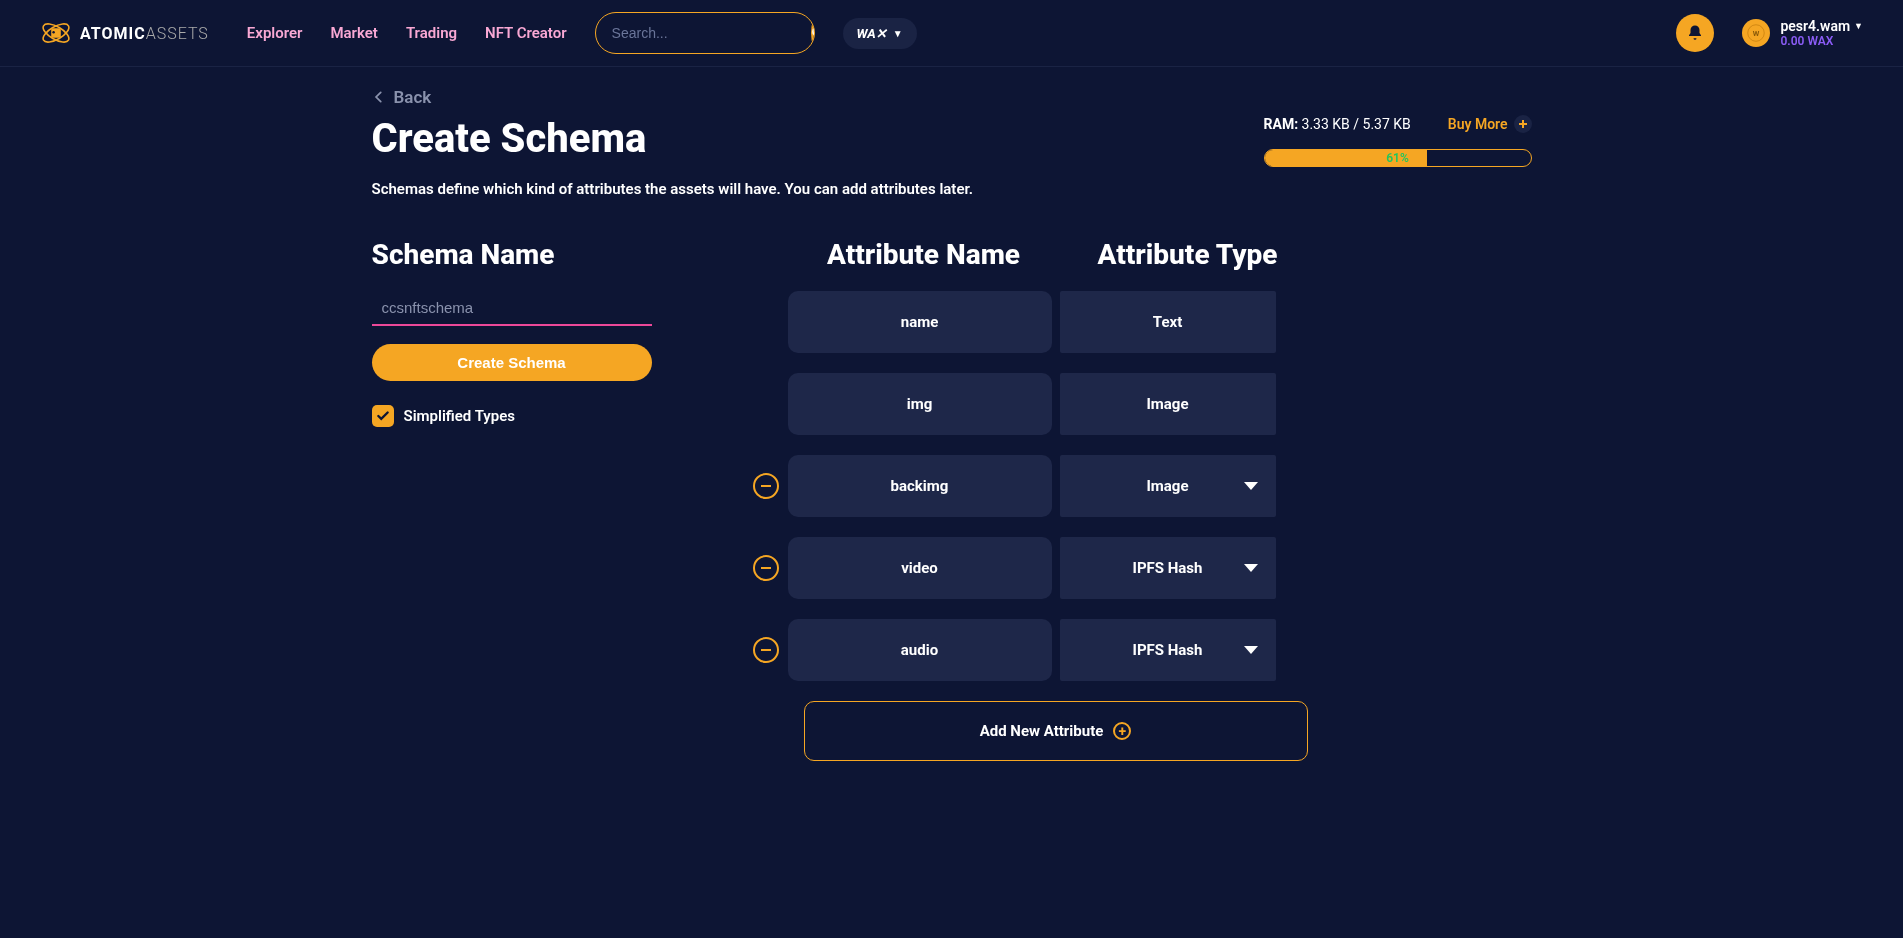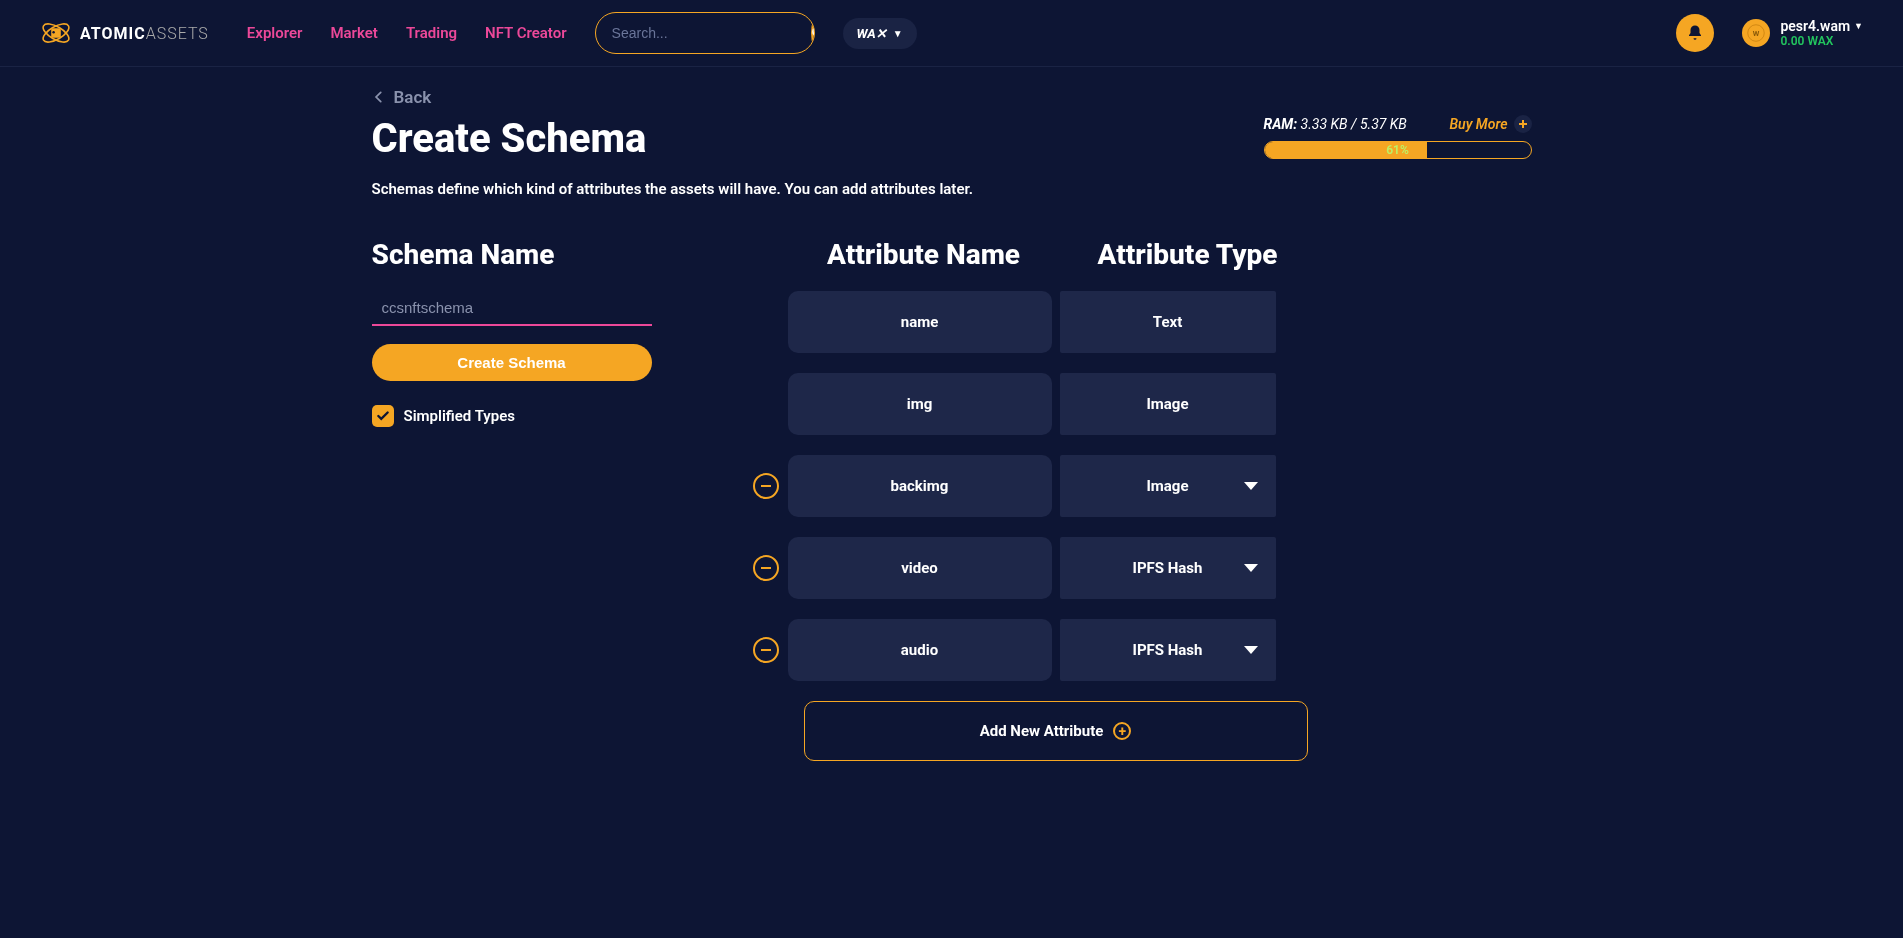--- a/index.html
+++ b/index.html
@@ -28,21 +28,21 @@
   position: relative;
 }
 .logo-icon svg { width: 100%; height: 100%; }
 .logo-text {
   font-size: 16px;
   letter-spacing: 1px;
 }
 .logo-text .bold { font-weight: 700; }
 .logo-text .light { font-weight: 300; color: #aaa; }
 .nav-link {
-  color: #ec4899;
+  color: #f9a8d4;
   font-weight: 600;
   font-size: 15px;
   cursor: pointer;
 }
 .search-wrap {
   display: flex;
   align-items: center;
   border: 1.5px solid #f5a623;
   border-radius: 24px;
   overflow: hidden;
@@ -102,21 +102,21 @@
   width: 28px;
   height: 28px;
   border-radius: 50%;
   background: #f5a623;
   display: flex;
   align-items: center;
   justify-content: center;
 }
 .user-info { display: flex; flex-direction: column; }
 .user-name { font-size: 14px; font-weight: 600; display: flex; align-items: center; gap: 4px; }
-.user-balance { font-size: 12px; color: #22c55e; font-weight: 600; }
+.user-balance { font-size: 12px; color: #8b5cf6; font-weight: 600; }
 .spacer { flex: 1; }
 .container {
   max-width: 1240px;
   margin: 0 auto;
   padding: 20px 40px;
 }
 .back-link {
   display: flex;
   align-items: center;
   gap: 8px;
@@ -129,21 +129,21 @@
 .top-row {
   display: flex;
   justify-content: space-between;
   align-items: flex-start;
   margin-bottom: 10px;
 }
 .title-block {}
 .page-title { font-size: 40px; font-weight: 800; margin-bottom: 18px; }
 .page-desc { font-size: 15px; font-weight: 600; }
 .ram-block { text-align: left; min-width: 268px; }
-.ram-row { display: flex; justify-content: space-between; align-items: center; margin-bottom: 8px; gap: 30px; font-style: italic; }
+.ram-row { display: flex; justify-content: space-between; align-items: center; margin-bottom: 16px; gap: 30px; }
 .ram-label { font-size: 14px; }
 .ram-label b { font-weight: 700; }
 .buy-more { color: #f5a623; font-size: 14px; font-weight: 600; cursor: pointer; display: flex; align-items: center; gap: 6px; }
 .plus-circle-dark {
   width: 18px; height: 18px; border-radius: 50%;
   background: #1a2344;
   display: flex; align-items: center; justify-content: center;
   color: #f5a623; font-weight: 700;
 }
 .progress {
@@ -159,21 +159,21 @@
   width: 61%;
 }
 .progress-text {
   position: absolute;
   top: 0; left: 0; right: 0; bottom: 0;
   display: flex;
   align-items: center;
   justify-content: center;
   font-size: 12px;
   font-weight: 600;
-  color: #bef264;
+  color: #22c55e;
 }
 .main-grid {
   display: flex;
   gap: 40px;
   margin-top: 40px;
 }
 .left-col { flex: 0 0 340px; }
 .right-col { flex: 1; }
 .section-title { font-size: 28px; font-weight: 800; margin-bottom: 20px; }
 .schema-input {

